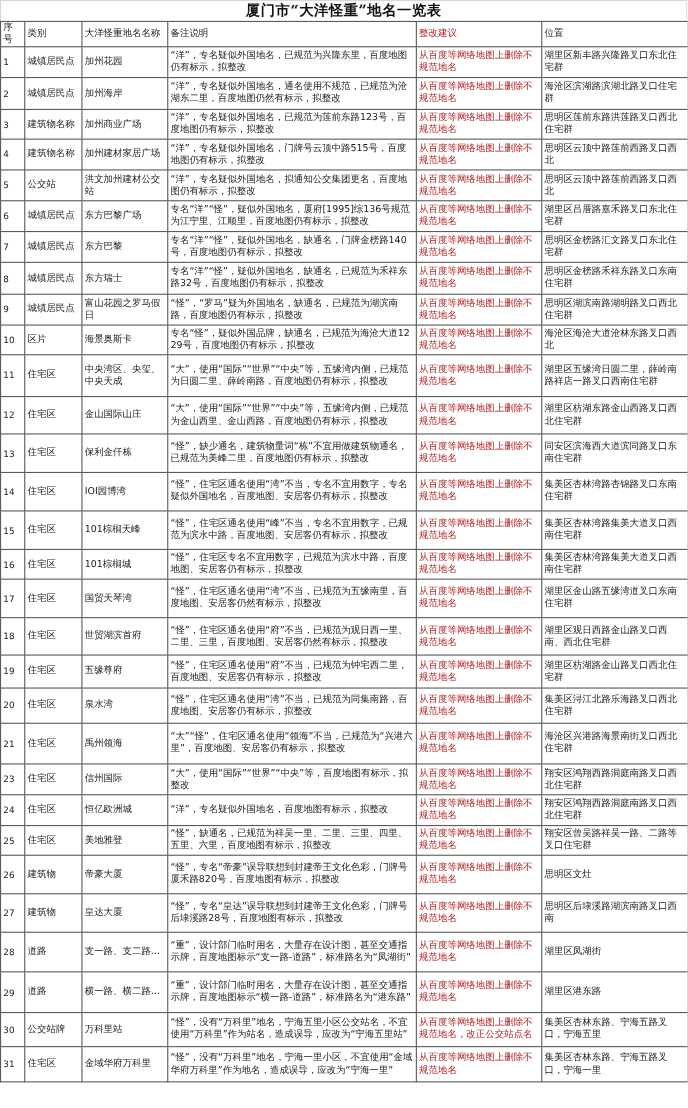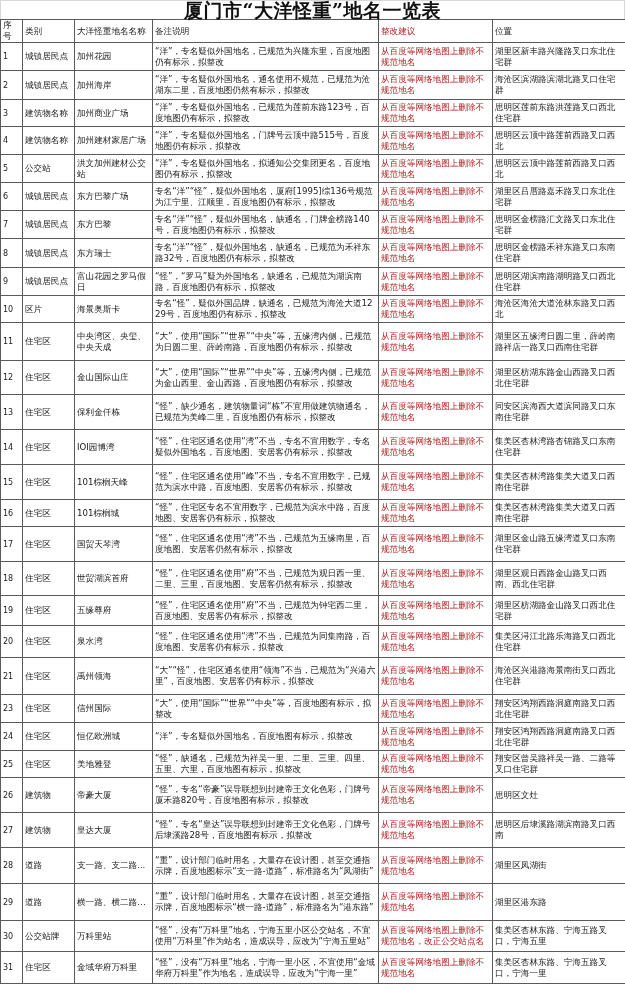--- a/index.html
+++ b/index.html
@@ -1,20 +1,20 @@
 <!DOCTYPE html>
 <html><head>
 <meta charset="utf-8">
 <style>
   html, body { margin: 0; padding: 0; background: #ffffff; }
   body { width: 625px; height: 1007px; overflow: hidden; font-family: "DejaVu Sans", "Liberation Sans", sans-serif; color: #1a1a1a; }
   .title {
     height: 19px; line-height: 19px; text-align: center;
     font-family: "DejaVu Serif", "Liberation Serif", serif;
-    font-weight: bold; font-size: 19px; color: #111;
+    font-weight: bold; font-size: 13px; color: #111;
     border: 1px solid #d8d8d8; border-bottom: none; box-sizing: border-box;
     letter-spacing: 0.5px;
   }
   table {
     border-collapse: collapse; table-layout: fixed; width: 625px;
     font-size: 8.6px; line-height: 11px;
   }
   col.c0 { width: 22px; }
   col.c1 { width: 52px; }
   col.c2 { width: 78px; }

